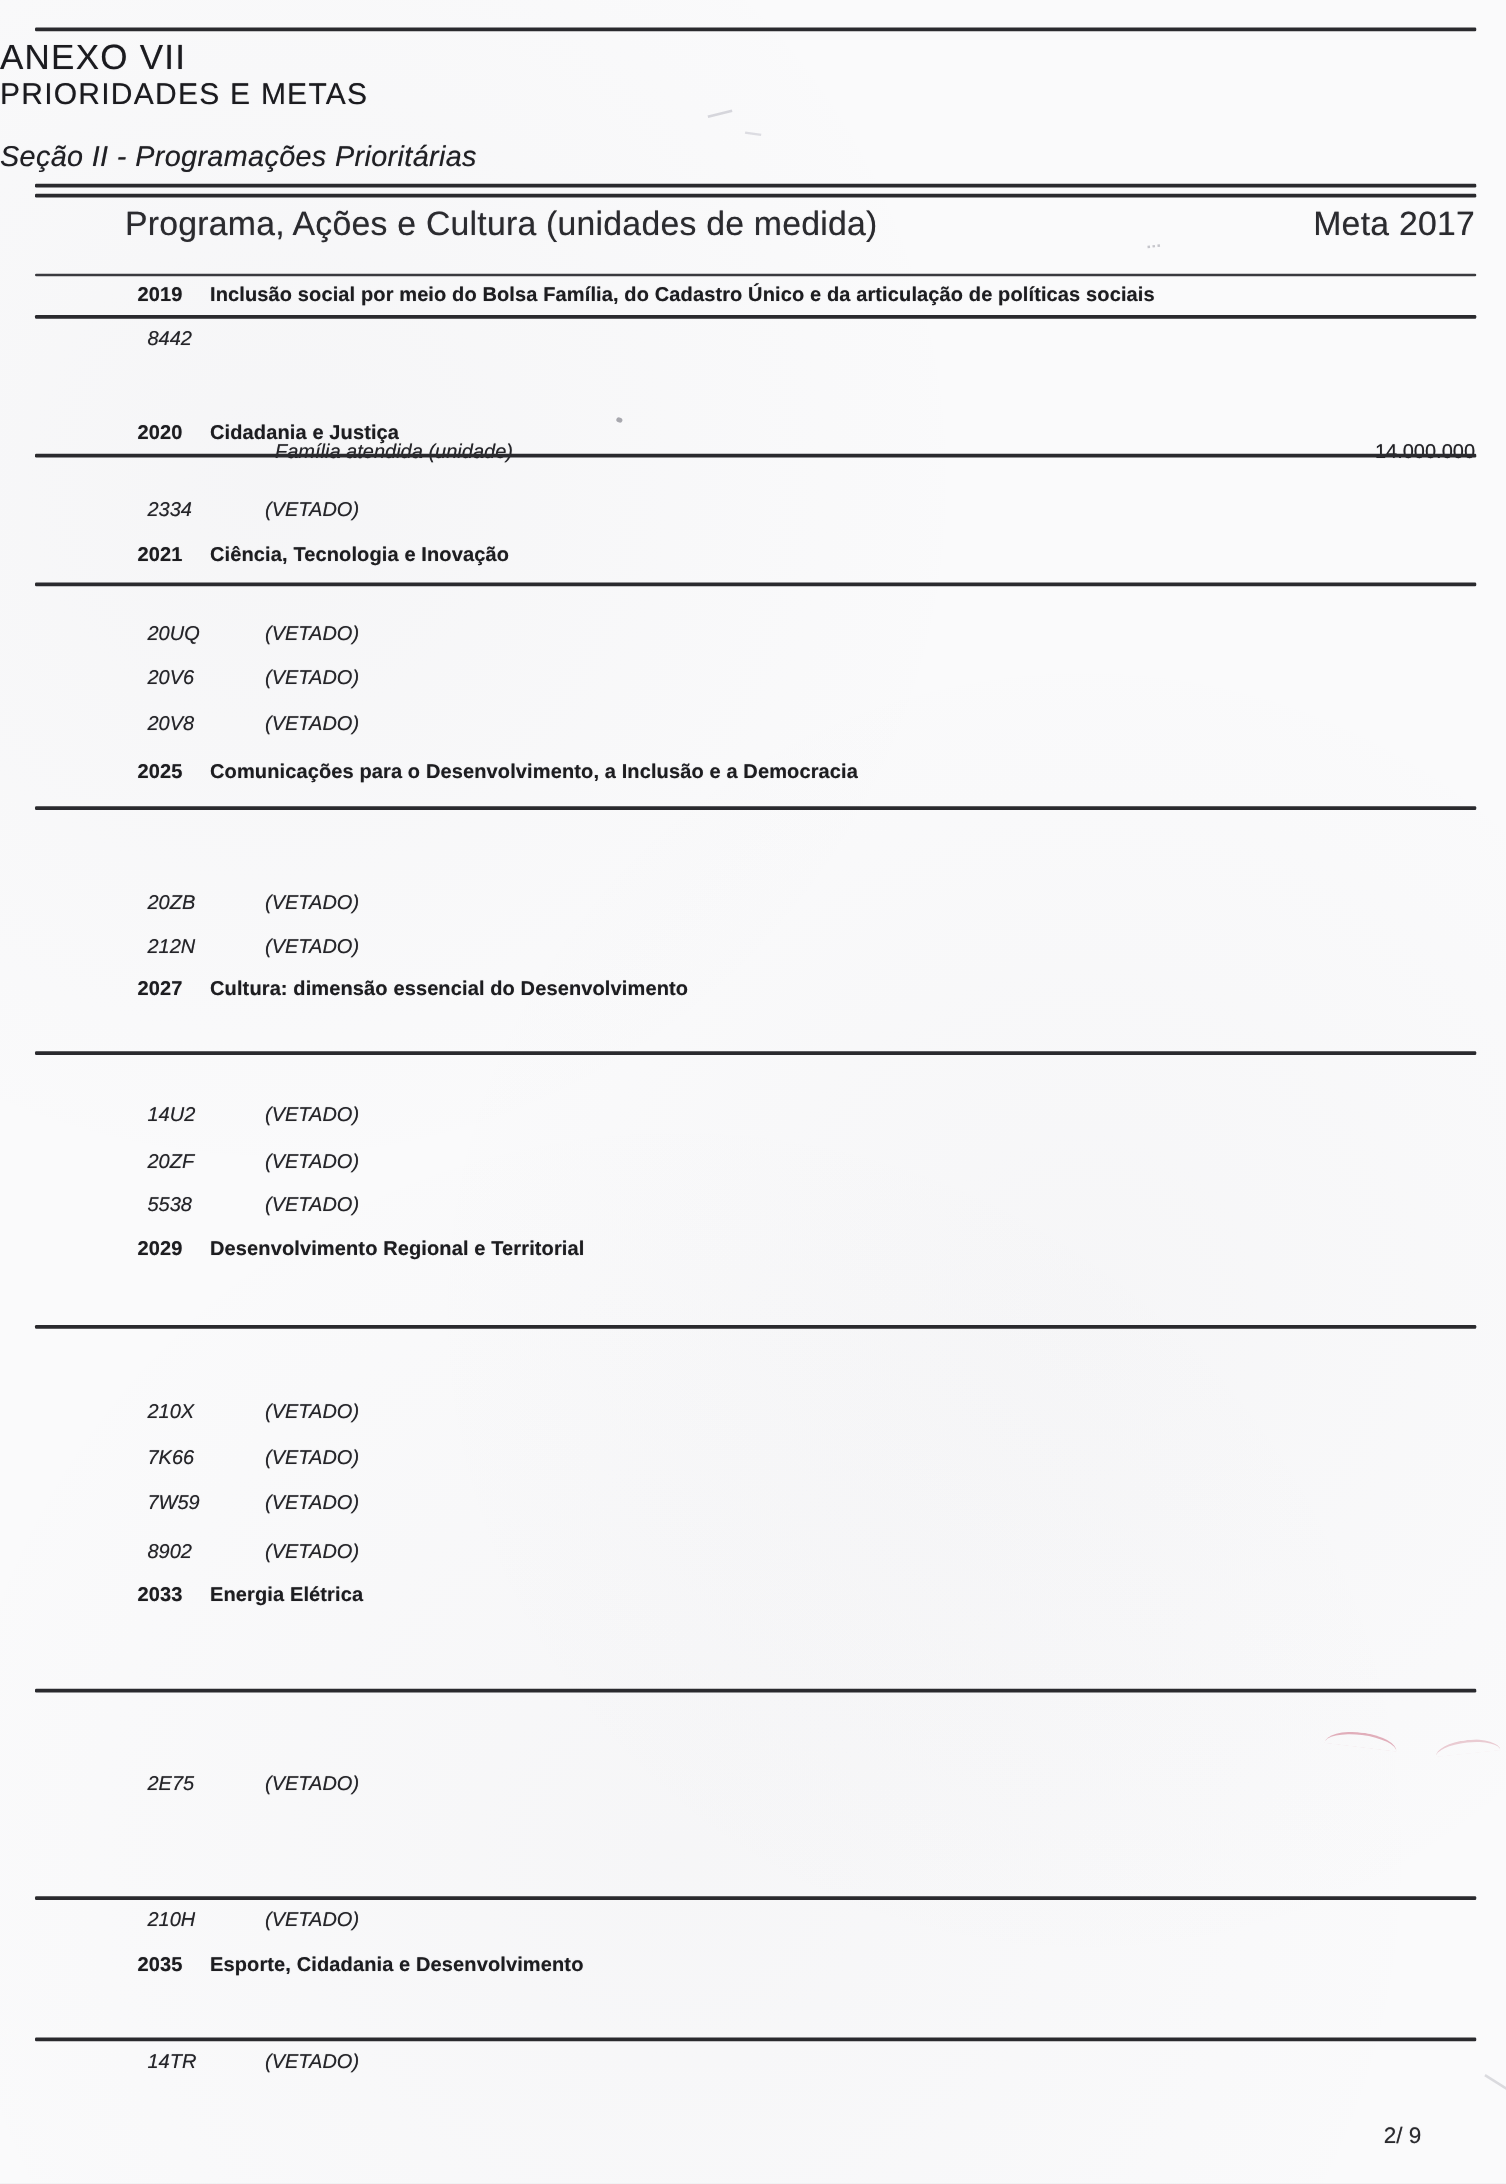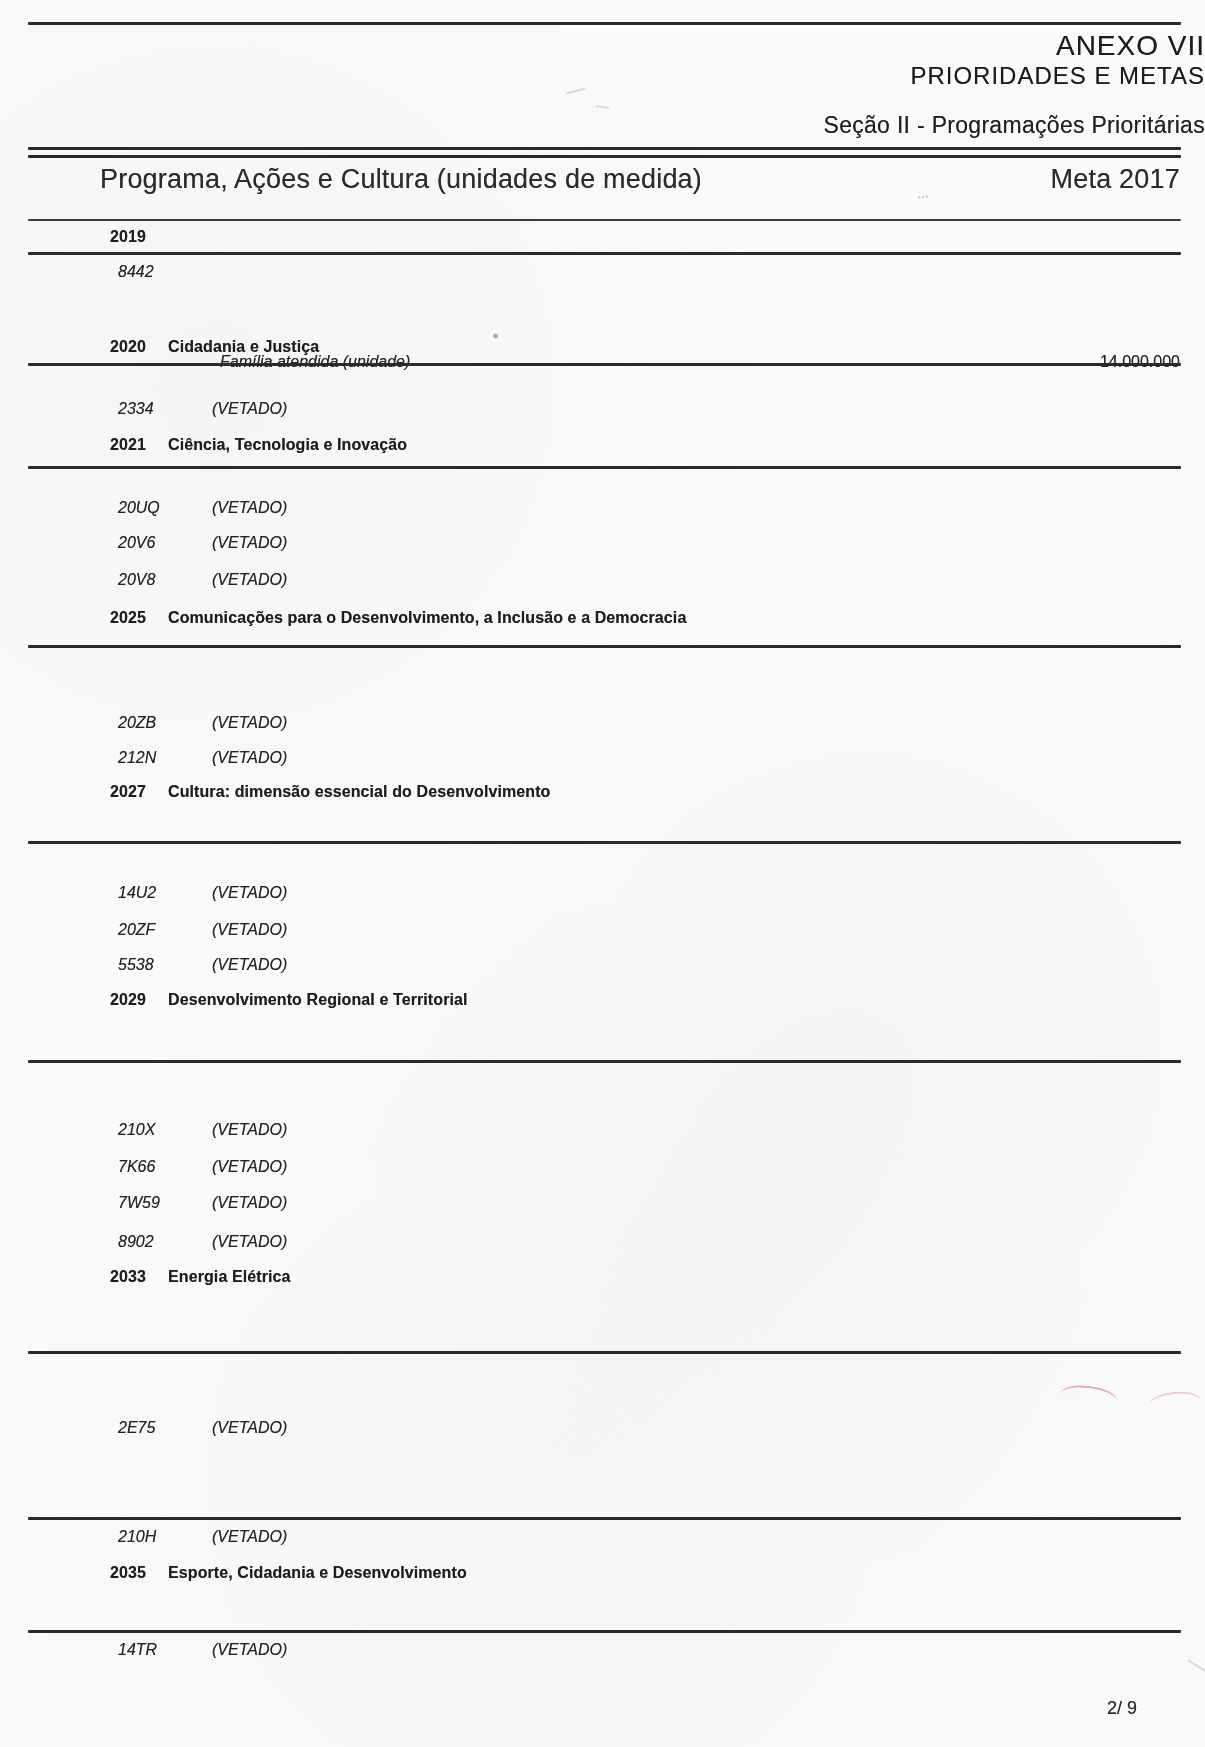--- a/index.html
+++ b/index.html
@@ -12,24 +12,24 @@
       radial-gradient(circle at 72% 60%, rgba(120,120,135,0.03), transparent 40%),
       radial-gradient(circle at 45% 85%, rgba(120,120,135,0.03), transparent 38%),
       #fafafb;
     font-family:"Liberation Sans", sans-serif;
     color:#222225;
     overflow:hidden;
     text-shadow:0 0 0.6px rgba(30,30,38,0.55);
   }
   .rule{position:absolute;left:28px;width:1153px;height:3px;background:#2a2a2e;border-radius:1px;}
   .rule.thin{height:2px;background:#3a3a3f;}
-  .h-center{position:absolute;left:0;width:100%;text-align:right;color:#1b1b1f;}
+  .h-center{position:absolute;left:0;width:100%;text-align:left;color:#1b1b1f;}
   .h-annex{top:30px;font-size:28px;letter-spacing:1px;}
   .h-annex2{top:62px;font-size:24px;letter-spacing:1px;}
-  .h-section{top:112px;font-size:23px;letter-spacing:0.3px;color:#202024;}
+  .h-section{top:112px;font-size:23px;letter-spacing:0.3px;color:#202024;font-style:italic;}
   .col-head{position:absolute;top:164px;font-size:27px;color:#2b2b2f;letter-spacing:0.2px;}
   .col-head.left{left:100px;}
   .col-head.right{right:25px;}
   .row{position:absolute;left:28px;width:1153px;height:20px;line-height:20px;font-size:16px;white-space:nowrap;}
   .row .code{position:absolute;left:82px;}
   .row .txt{position:absolute;left:140px;}
   .row.program{font-weight:700;color:#1d1d20;letter-spacing:0.1px;}
   .row.action{font-style:italic;color:#242428;}
   .row.action .code{left:90px;}
   .row.action .txt{left:184px;}
@@ -61,20 +61,21 @@
   <div class="rule" style="top:147px"></div>
   <div class="rule" style="top:155px"></div>
 
   <div class="col-head left">Programa, Ações e Cultura (unidades de medida)</div>
   <div class="col-head right">Meta 2017</div>
 
   <div class="rule thin" style="top:219px"></div>
 
   <div class="row program" style="top:227px">
     <span class="code">2019</span>
+    <span class="txt">Inclusão social por meio do Bolsa Família, do Cadastro Único e da articulação de políticas sociais</span>
   </div>
   <div class="rule" style="top:252px"></div>
 
   <div class="row action" style="top:262px">
     <span class="code">8442</span>
   </div>
 
   <div class="row product" style="top:304px">
     <span class="txt">Família atendida (unidade)</span>
     <span class="meta">14.000.000</span>

